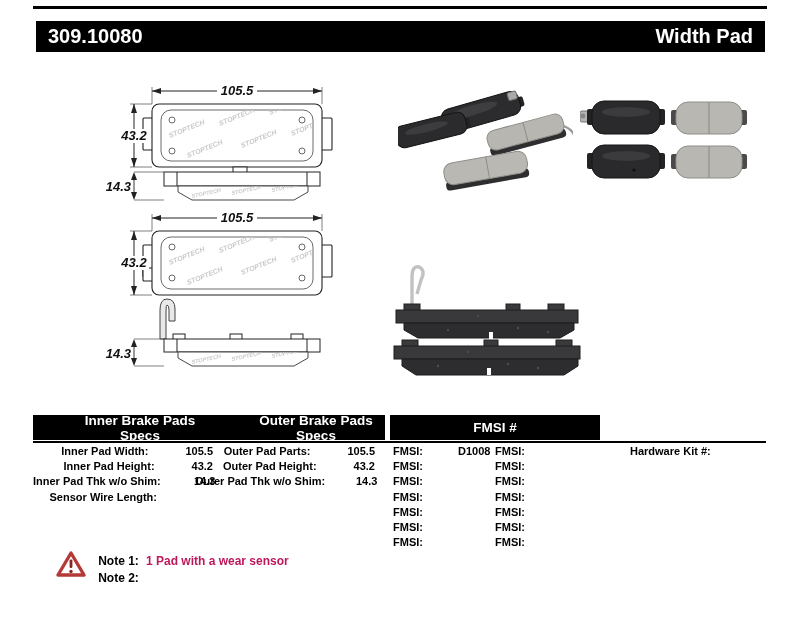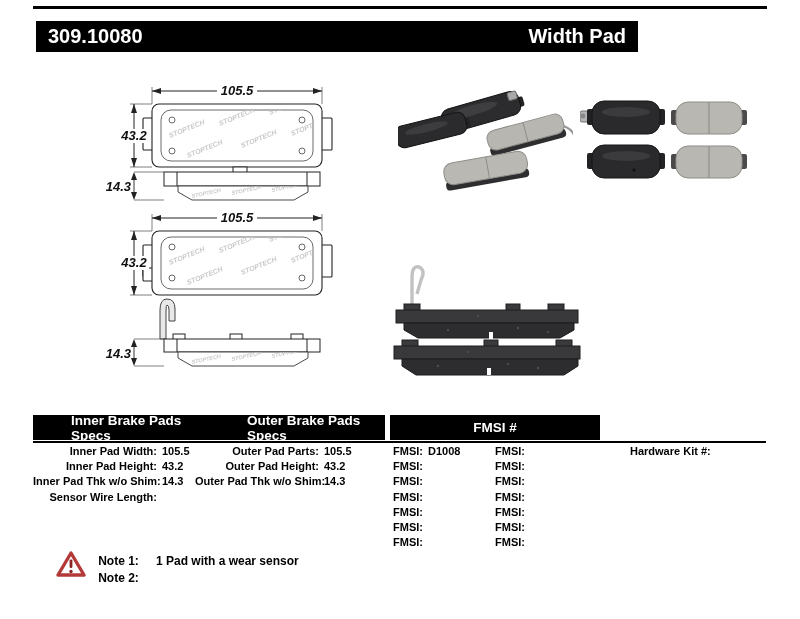--- a/index.html
+++ b/index.html
@@ -1,38 +1,38 @@
 <!DOCTYPE html>
 <html><head>
 <meta charset="utf-8">
 <style>
   html,body{margin:0;padding:0;background:#fff;}
   .page{position:relative;width:800px;height:619px;background:#fff;overflow:hidden;
         font-family:"Liberation Sans",sans-serif;color:#000;}
   .abs{position:absolute;}
   .top-rule{left:33px;top:6px;width:734px;height:3px;background:#000;}
-  .hdr-bar{left:36px;top:21px;width:602px;height:31px;background:#000;color:#fff;
+  .hdr-bar{left:36px;top:21px;width:729px;height:31px;background:#000;color:#fff;
            display:flex;justify-content:space-between;align-items:center;
            padding:0 12px;box-sizing:border-box;font-weight:bold;font-size:20px;}
   .th{position:absolute;top:415px;height:25px;background:#000;color:#fff;
       display:flex;align-items:center;justify-content:center;
       font-weight:bold;font-size:13.5px;}
   .th-split{justify-content:space-around;}
-  .th-split span{flex:1;padding-left:38px;}
+  .th-split span{flex:1;text-align:center;padding-left:38px;}
   .under-rule{left:33px;top:441px;width:733px;height:2px;background:#000;}
   .spec-col{position:absolute;top:444px;}
-  .spec-row{display:flex;height:15.2px;line-height:15.2px;font-size:11px;font-weight:bold;}
+  .spec-row{display:flex;height:15.2px;line-height:15.2px;font-size:11px;font-weight:bold;gap:32px;}
   .spec-row .lbl{width:124px;text-align:right;white-space:nowrap;}
   .spec-row .val{margin-left:5px;white-space:nowrap;}
   .fmsi-row .lbl{width:32px;text-align:left;}
   .fmsi-row .val{margin-left:3px;}
   .rel-row .lbl{width:auto;text-align:left;}
   .note-line{position:absolute;left:95px;font-size:12px;font-weight:bold;height:15px;line-height:15px;display:flex;}
   .note-label{color:#000;width:47px;text-align:center;}
-  .note-text{color:#000000;margin-left:14px;white-space:nowrap;}
+  .note-text{color:#be185d;margin-left:4px;white-space:nowrap;}
   svg text.dim{font-family:"Liberation Sans",sans-serif;font-weight:bold;font-style:italic;font-size:13px;fill:#111;}
   svg text.wm{font-family:"Liberation Sans",sans-serif;font-weight:bold;font-style:italic;fill:#c9c9c9;}
 </style>
 </head>
 <body>
 
 <div class="page">
 
   <div class="abs top-rule"></div>
   <div class="abs hdr-bar">

